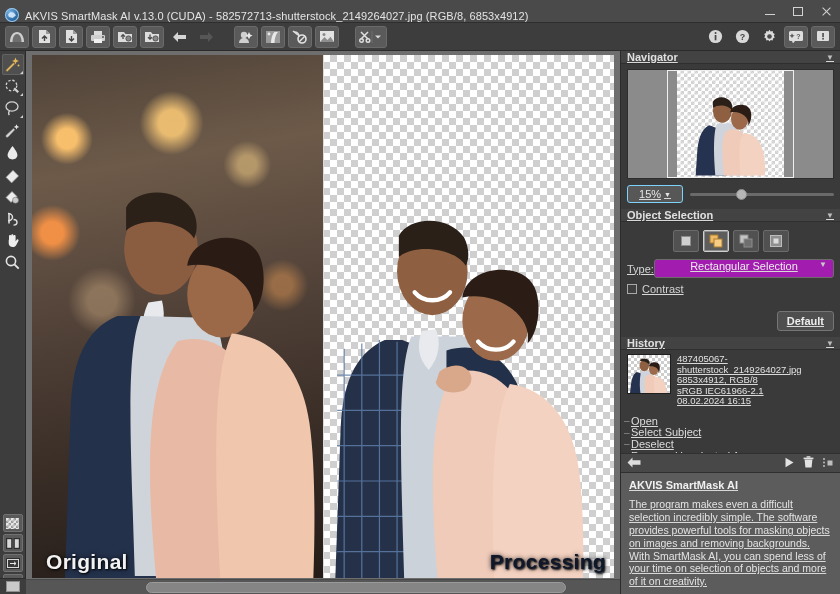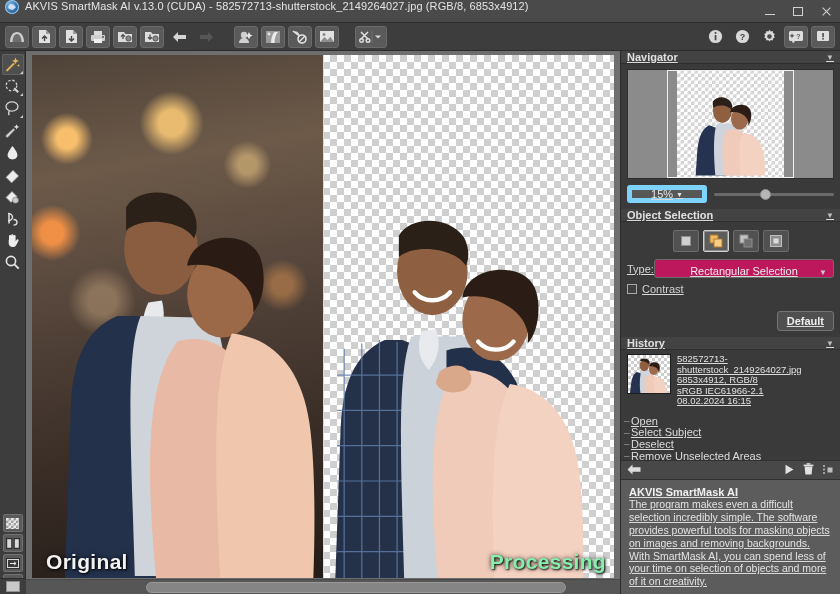--- a/index.html
+++ b/index.html
@@ -8,21 +8,21 @@
     overflow: hidden;
     font-family: "Liberation Sans", sans-serif;
     background: #3a3a3a;
     color: #d8d8d8;
     -webkit-font-smoothing: antialiased;
   }
   #app { position: relative; width: 840px; height: 594px; display: flex; flex-direction: column; }
 
   
   .titlebar {
-    height: 26px; background: #4a4a4a; display: flex; align-items: flex-start;
+    height: 26px; background: #4a4a4a; display: flex; align-items: flex-end;
     border-bottom: 1px solid #2e2e2e; flex: 0 0 22px;
   }
   .title-logo {
     width: 14px; height: 14px; margin: 0 6px 0 5px; border-radius: 50%;
     background: radial-gradient(circle at 35% 32%, #7fb9e8 0%, #2f6fa8 55%, #1d4d7d 100%);
     box-shadow: inset 0 0 0 1px #9cc7ea; flex: 0 0 14px; position: relative;
   }
   .title-logo:after {
     content:""; position:absolute; left:3px; top:4px; width:8px; height:6px;
     background:#dfefff; border-radius:50% 50% 45% 45%; opacity:.85;
@@ -120,21 +120,21 @@
   .split-line {
     position: absolute; left: 50%; top: 0; bottom: 0; width: 1px;
     background: #d9d9d9; z-index: 6;
   }
   .canvas-label {
     position: absolute; bottom: 4px; font-size: 21px; font-weight: bold;
     color: #f2f2f2; text-shadow: 0 0 5px rgba(0,0,0,.75), 1px 1px 2px rgba(0,0,0,.9);
     letter-spacing: .3px; z-index: 7;
   }
   .label-original { left: 14px; }
-  .label-processing { right: 8px; color: #86efac; }
+  .label-processing { right: 8px; color: #0f172a; }
 
   
   .hscroll {
     position: absolute; left: 0; right: 0; bottom: 0; height: 15px;
     background: #565656; border-top: 1px solid #484848; z-index: 8;
   }
   .hthumb {
     position: absolute; left: 120px; top: 2px; height: 11px; width: 420px;
     background: #858585; border-radius: 6px; border: 1px solid #9a9a9a;
   }
@@ -163,21 +163,21 @@
     background-color:#fff;
     background-image:
       linear-gradient(45deg,#d2d2d2 25%,transparent 25%,transparent 75%,#d2d2d2 75%),
       linear-gradient(45deg,#d2d2d2 25%,#fff 25%,#fff 75%,#d2d2d2 75%);
     background-size: 7px 7px; background-position:0 0,3.5px 3.5px;
   }
   .nav-frame { position: absolute; left: 19%; top: 0; width: 62%; height: 100%; border: 1px solid #efefef; }
   .nav-mini-fig { position: absolute; left: 30%; bottom: 2%; width: 40%; height: 80%; }
   .nav-ctrls { display: flex; align-items: center; gap: 7px; margin-top: 6px; }
   .zoom-box {
-    width: 80px; height: 18px; background: #575757; border: 5px solid #7dd3fc;
+    width: 56px; height: 18px; background: #575757; border: 1px solid #7dd3fc;
     border-radius: 3px; display: flex; align-items: center; justify-content: center;
     gap: 3px; font-size: 11px; color: #e6e6e6;
   }
   .zoom-box .caret { font-size: 7px; }
   .slider { flex: 1 1 auto; position: relative; height: 16px; }
   .slider-track {
     position: absolute; left: 0; right: 0; top: 7px; height: 3px;
     background: #6a6a6a; border-radius: 2px;
   }
   .slider-knob {
@@ -188,22 +188,22 @@
   
   .mode-row { display: flex; justify-content: center; gap: 4px; margin: 3px 0 7px; }
   .mode-btn {
     width: 26px; height: 22px; background: #515151; border: 1px solid #6b6b6b;
     border-radius: 2px; display: flex; align-items: center; justify-content: center;
   }
   .mode-btn.sel { background: #5d5d5d; border-color: #cfcfcf; box-shadow: 0 0 0 1px #8e8e8e inset; }
   .row { display: flex; align-items: center; margin-bottom: 5px; }
   .row-label { font-size: 11px; color: #d6d6d6; }
   .combo {
-    flex: 1 1 auto; height: 19px; background: #be185d; border: 1px solid #6c6c6c;
-    border-radius: 3px; display: flex; align-items: flex-end; padding: 0 2px;
+    flex: 1 1 auto; height: 19px; background: #a21caf; border: 1px solid #6c6c6c;
+    border-radius: 3px; display: flex; align-items: flex-start; padding: 0 2px;
     font-size: 11px; color: #ececec; position: relative; justify-content:center;
   }
   .combo .caret { position: absolute; right: 6px; font-size: 8px; color: #cacaca; }
   .chk-row { display: flex; align-items: center; gap: 5px; margin-bottom: 4px; }
   .chkbox { width: 10px; height: 10px; border: 1px solid #a8a8a8; background: #3f3f3f; }
   .chk-label { font-size: 11px; color: #d3d3d3; }
   .btn-row { display: flex; justify-content: flex-end; margin-top: 16px; }
   .btn {
     min-width: 54px; height: 20px; background: #4f4f4f; border: 1px solid #757575;
     border-radius: 3px; font-size: 11px; font-weight: bold; color: #ededed;
@@ -233,21 +233,21 @@
     content: "–"; position: absolute; left: 3px; color: #8d8d8d; font-size: 10px;
   }
   .hist-item .hico { width: 12px; display:inline-flex; justify-content:center; margin-right:2px; }
   .hist-item .hcount { margin-left: auto; padding-right: 6px; color: #cfcfcf; }
   .hist-toolbar {
     height: 20px; background: #484848; border-top: 1px solid #303030; border-bottom:1px solid #303030;
     display: flex; align-items: center; padding: 0 6px; gap: 8px;
   }
   .hist-toolbar .spacer { flex: 1 1 auto; }
   .hint-panel { padding: 6px 8px; flex: 0 0 auto; background:#5c5c5c; }
-  .hint-title { font-size: 11px; font-weight: bold; color: #f0f0f0; }
+  .hint-title { font-size: 11px; font-weight: bold; color: #f0f0f0; margin-bottom: 7px; }
   .hint-text { font-size: 10.5px; line-height: 12.8px; color: #e3e3e3; }
 </style>
 </head>
 <body>
 
 <div id="app">
 
   <div class="titlebar">
     <div class="title-logo"></div>
     <div class="title-text">AKVIS SmartMask AI v.13.0 (CUDA) - 582572713-shutterstock_2149264027.jpg (RGB/8, 6853x4912)</div>
@@ -671,21 +671,21 @@
             <path d="M14 17c-2 5-2 17-1 23h13c1-9 1-19-1-23z" fill="#cfd4dc"></path>
             <ellipse cx="17" cy="11" rx="5" ry="6" fill="#8e5f41"></ellipse>
             <path d="M12 6c2-3 8-3 10 0 1 2 1 3 0 4-2-3-8-4-10-4z" fill="#2a2018"></path>
             <path d="M21 21c6-1 10 2 11 8 2 5 2 9 2 11H18c-1-14-1-18 3-19z" fill="#f0cbba"></path>
             <ellipse cx="27" cy="15" rx="5" ry="6" fill="#9c6a4a"></ellipse>
             <path d="M22 12c0-5 10-6 11-1 1 3 0 6-1 8 1-5-5-8-10-7z" fill="#2b1d15"></path>
             <path d="M30 23c6 1 9 5 10 12 1 3 1 4 1 5H28c-1-15-1-17 2-17z" fill="#f4d2c1"></path>
           </svg>
         </div>
         <div class="hist-meta">
-          <div>582572713-</div>
+          <div>487405067-</div>
           <div>shutterstock_2149264027.jpg</div>
           <div>6853x4912, RGB/8</div>
           <div>sRGB IEC61966-2.1</div>
           <div>08.02.2024 16:15</div>
         </div>
       </div>
 
       <div class="hist-list" id="history-list">
           <div class="hist-item">
             <span>Open</span>

